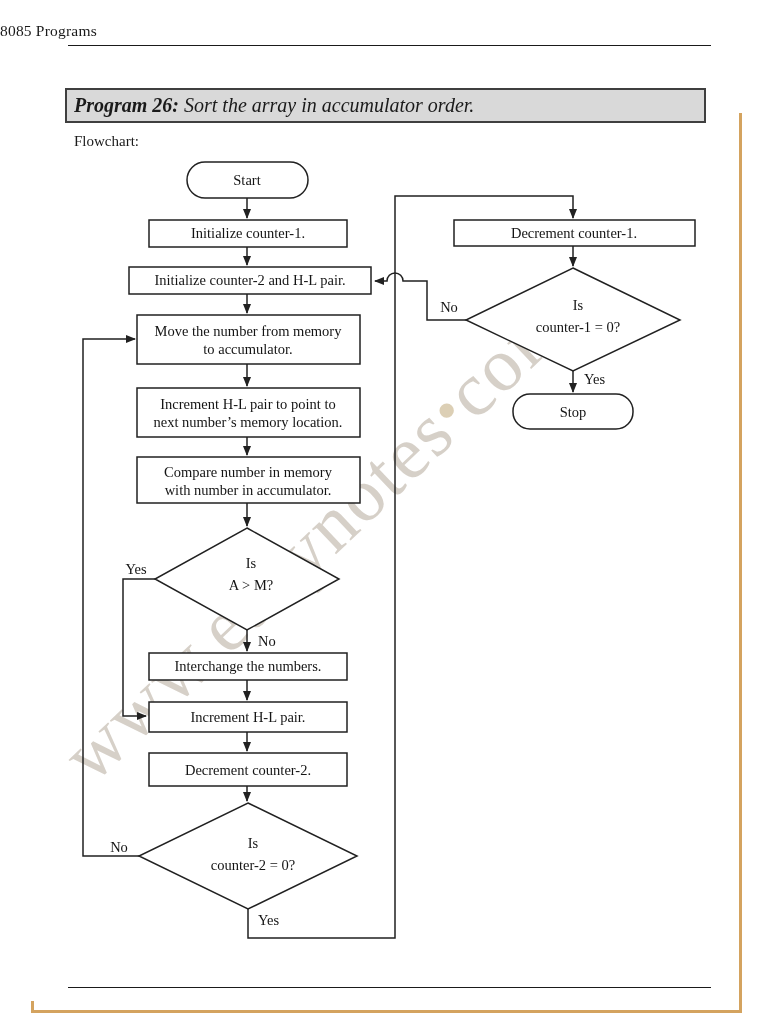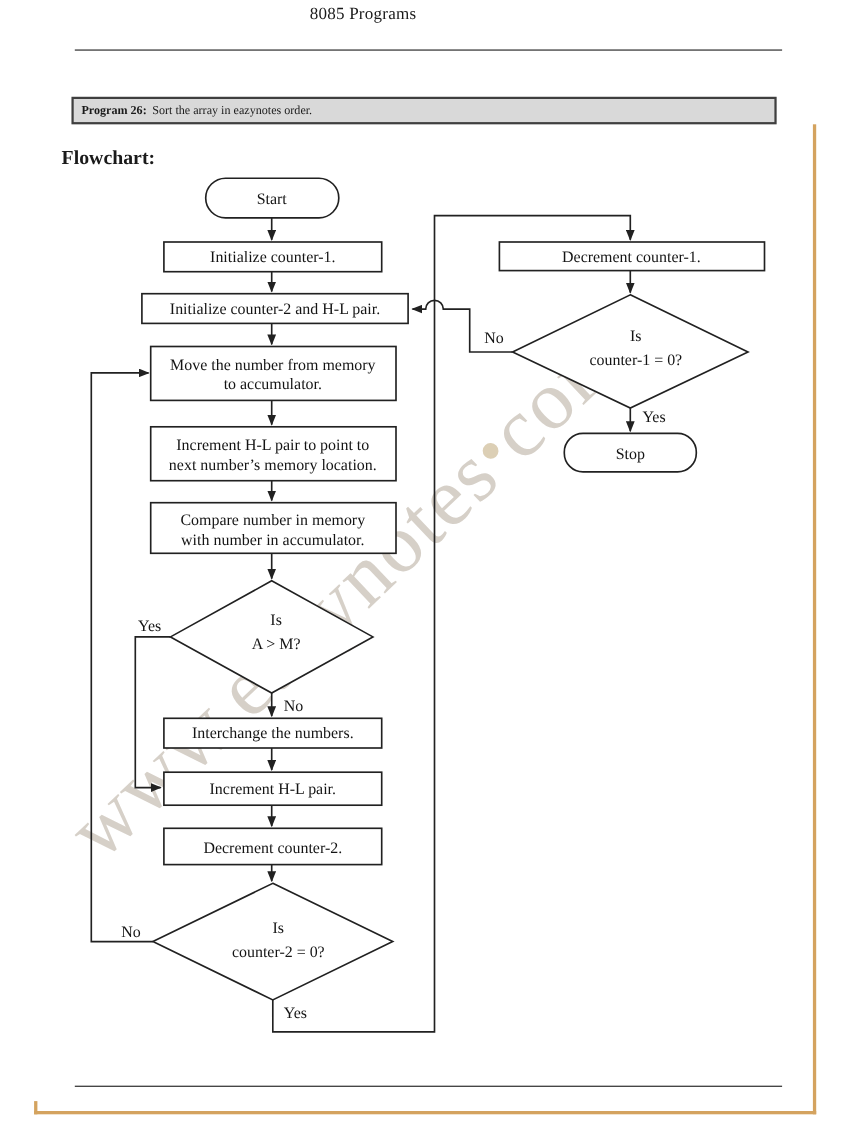--- a/index.html
+++ b/index.html
@@ -1,32 +1,32 @@
 <!DOCTYPE html>
 <html><head>
 <meta charset="utf-8">
 <style>
   html,body{margin:0;padding:0;background:#ffffff;}
   .page{
     position:relative;width:768px;height:1024px;background:#ffffff;overflow:hidden;
     font-family:"Liberation Serif","DejaVu Serif",serif;color:#1a1a1a;
   }
   
-  .doc-title{position:absolute;top:4px;left:0;width:660px;text-align:center;
+  .doc-title{position:absolute;top:22px;left:0;width:660px;
     font-size:15.5px;letter-spacing:.2px;}
   .header-rule{position:absolute;top:45px;left:68px;width:643px;height:0;
     border-top:1.6px solid #1a1a1a;}
   
-  .banner{position:absolute;top:88px;left:65px;width:641px;height:25px;
+  .banner{position:absolute;top:88px;left:65px;width:641px;height:35px;
     background:#d9d9d9;border:2px solid #3f3f3f;box-sizing:border-box;
-    display:flex;align-items:center;padding-left:7px;font-size:11px;}
+    display:flex;align-items:center;padding-left:7px;font-size:20px;font-style:italic;}
   .banner b{font-weight:bold;}
   .banner .rest{margin-left:5px;}
   
-  .section-label{position:absolute;top:133px;left:56px;font-size:18px;font-weight:bold;}
+  .section-label{position:absolute;top:133px;left:74px;font-size:15px;font-weight:normal;}
   
   .watermark{
     position:absolute;left:78px;top:722px;width:880px;height:96px;
     transform:rotate(-43.5deg);transform-origin:0 50%;
     font-size:76px;letter-spacing:2px;white-space:nowrap;
     color:rgba(186,176,164,0.60);z-index:1;pointer-events:none;
     font-family:"Liberation Serif","DejaVu Serif",serif;
   }
   .watermark .sep{font-size:60px;vertical-align:8px;color:rgba(205,186,150,0.70);}
   
@@ -50,21 +50,21 @@
 </head>
 <body>
 
 <div class="page">
 
   <div class="doc-title">8085 Programs</div>
   <div class="header-rule"></div>
 
   <div class="banner">
     <b>Program 26:</b>
-    <span class="rest">Sort the array in eazynotes order.</span>
+    <span class="rest">Sort the array in accumulator order.</span>
   </div>
 
   <div class="section-label">Flowchart:</div>
 
   <div class="watermark"><span>www.eazynotes</span><span class="sep">•</span><span>com</span></div>
 
   <svg class="flow" width="768" height="1024" viewBox="0 0 768 1024">
     <defs>
       <marker id="ah" markerWidth="10" markerHeight="8" refX="9" refY="4" orient="auto" markerUnits="userSpaceOnUse">
         <path d="M0,0 L10,4 L0,8 Z" fill="#212121"></path>

